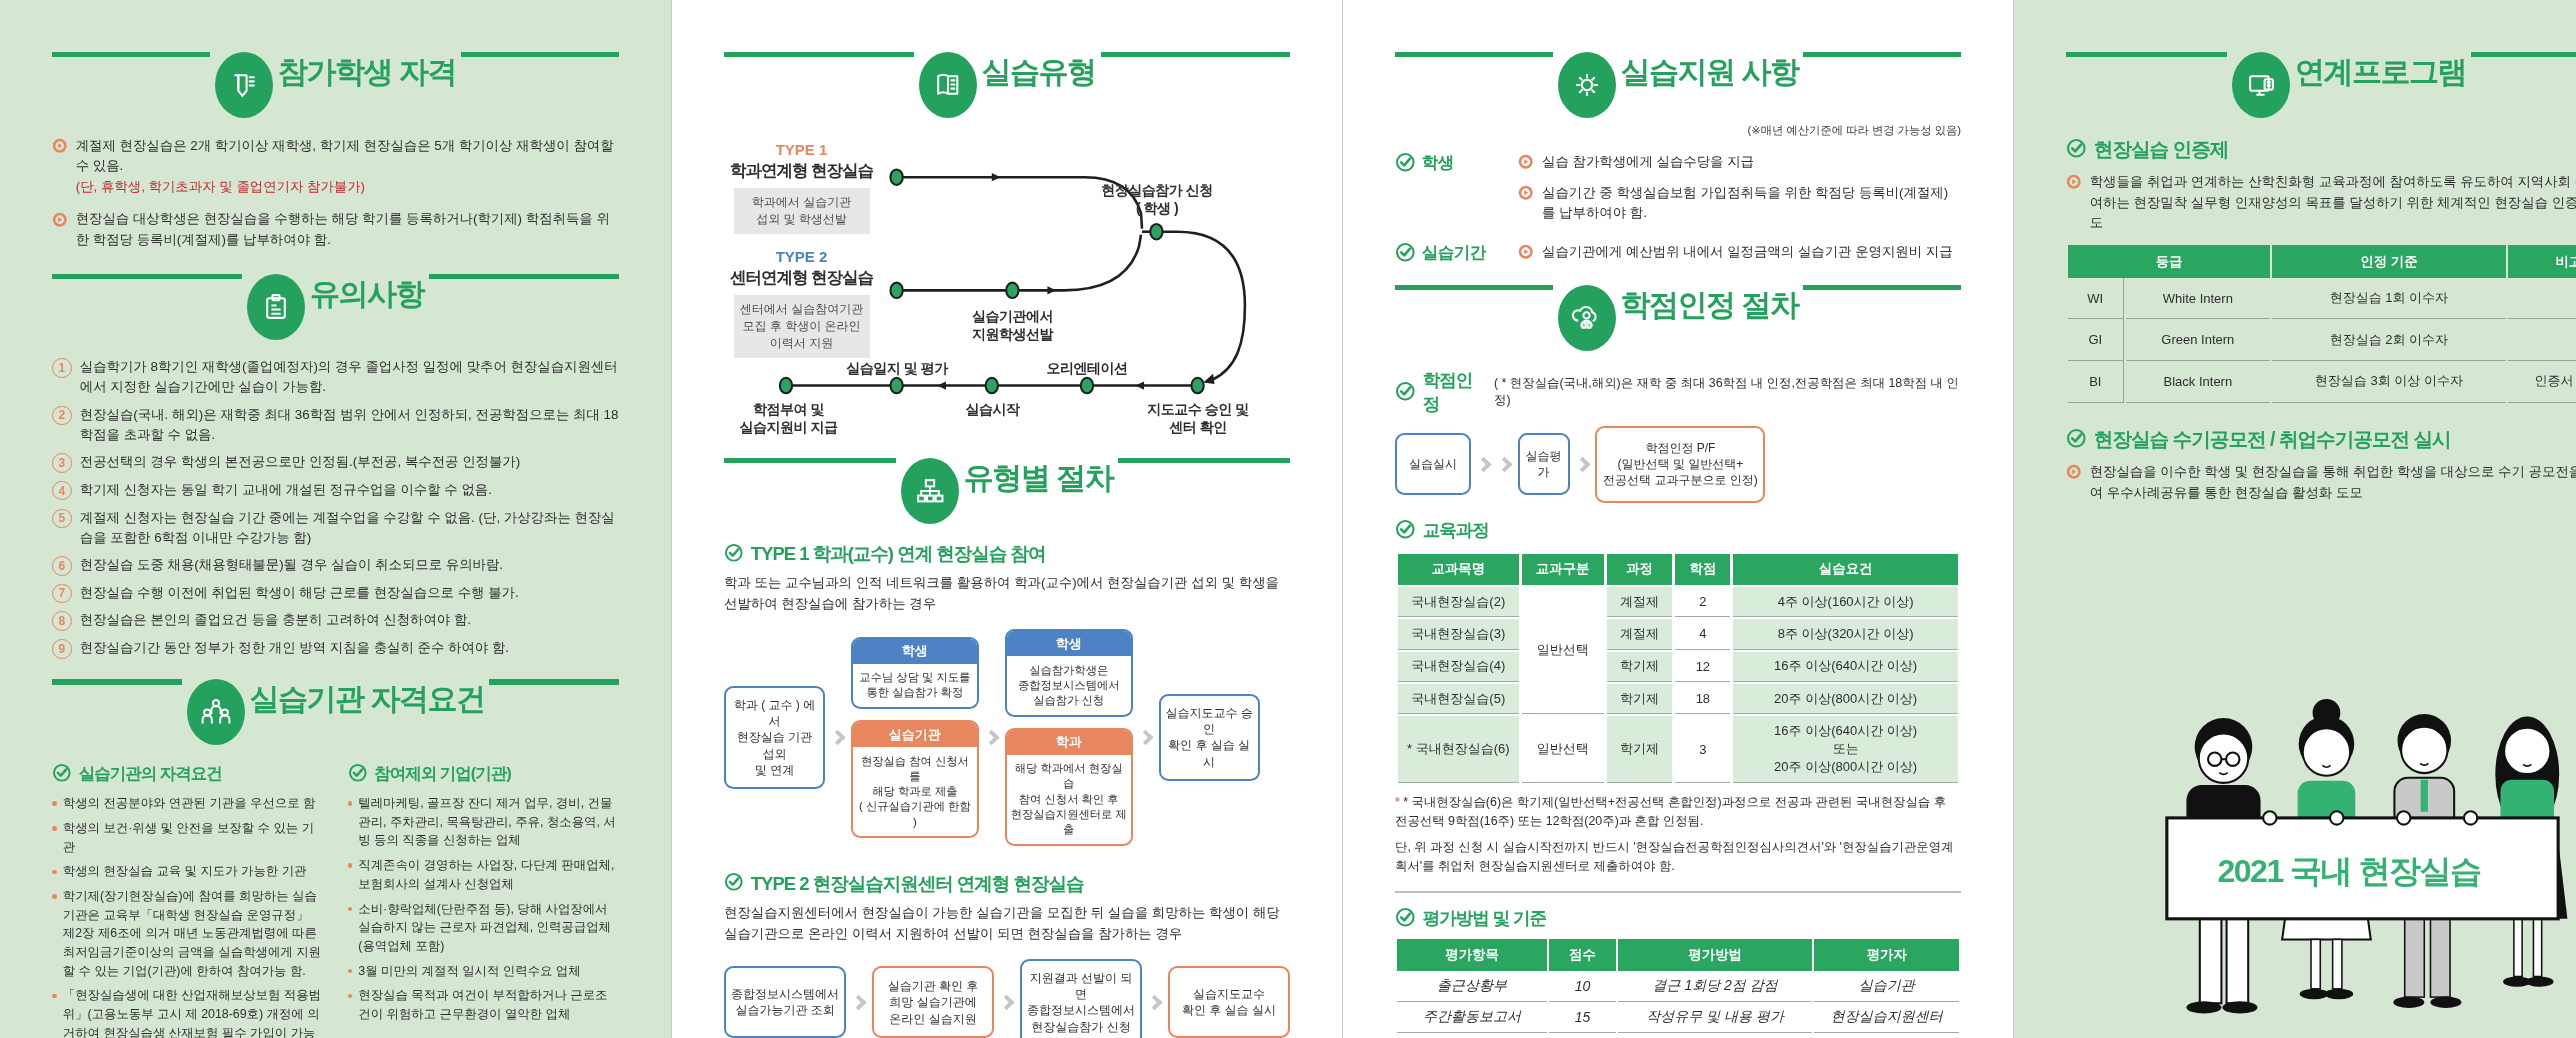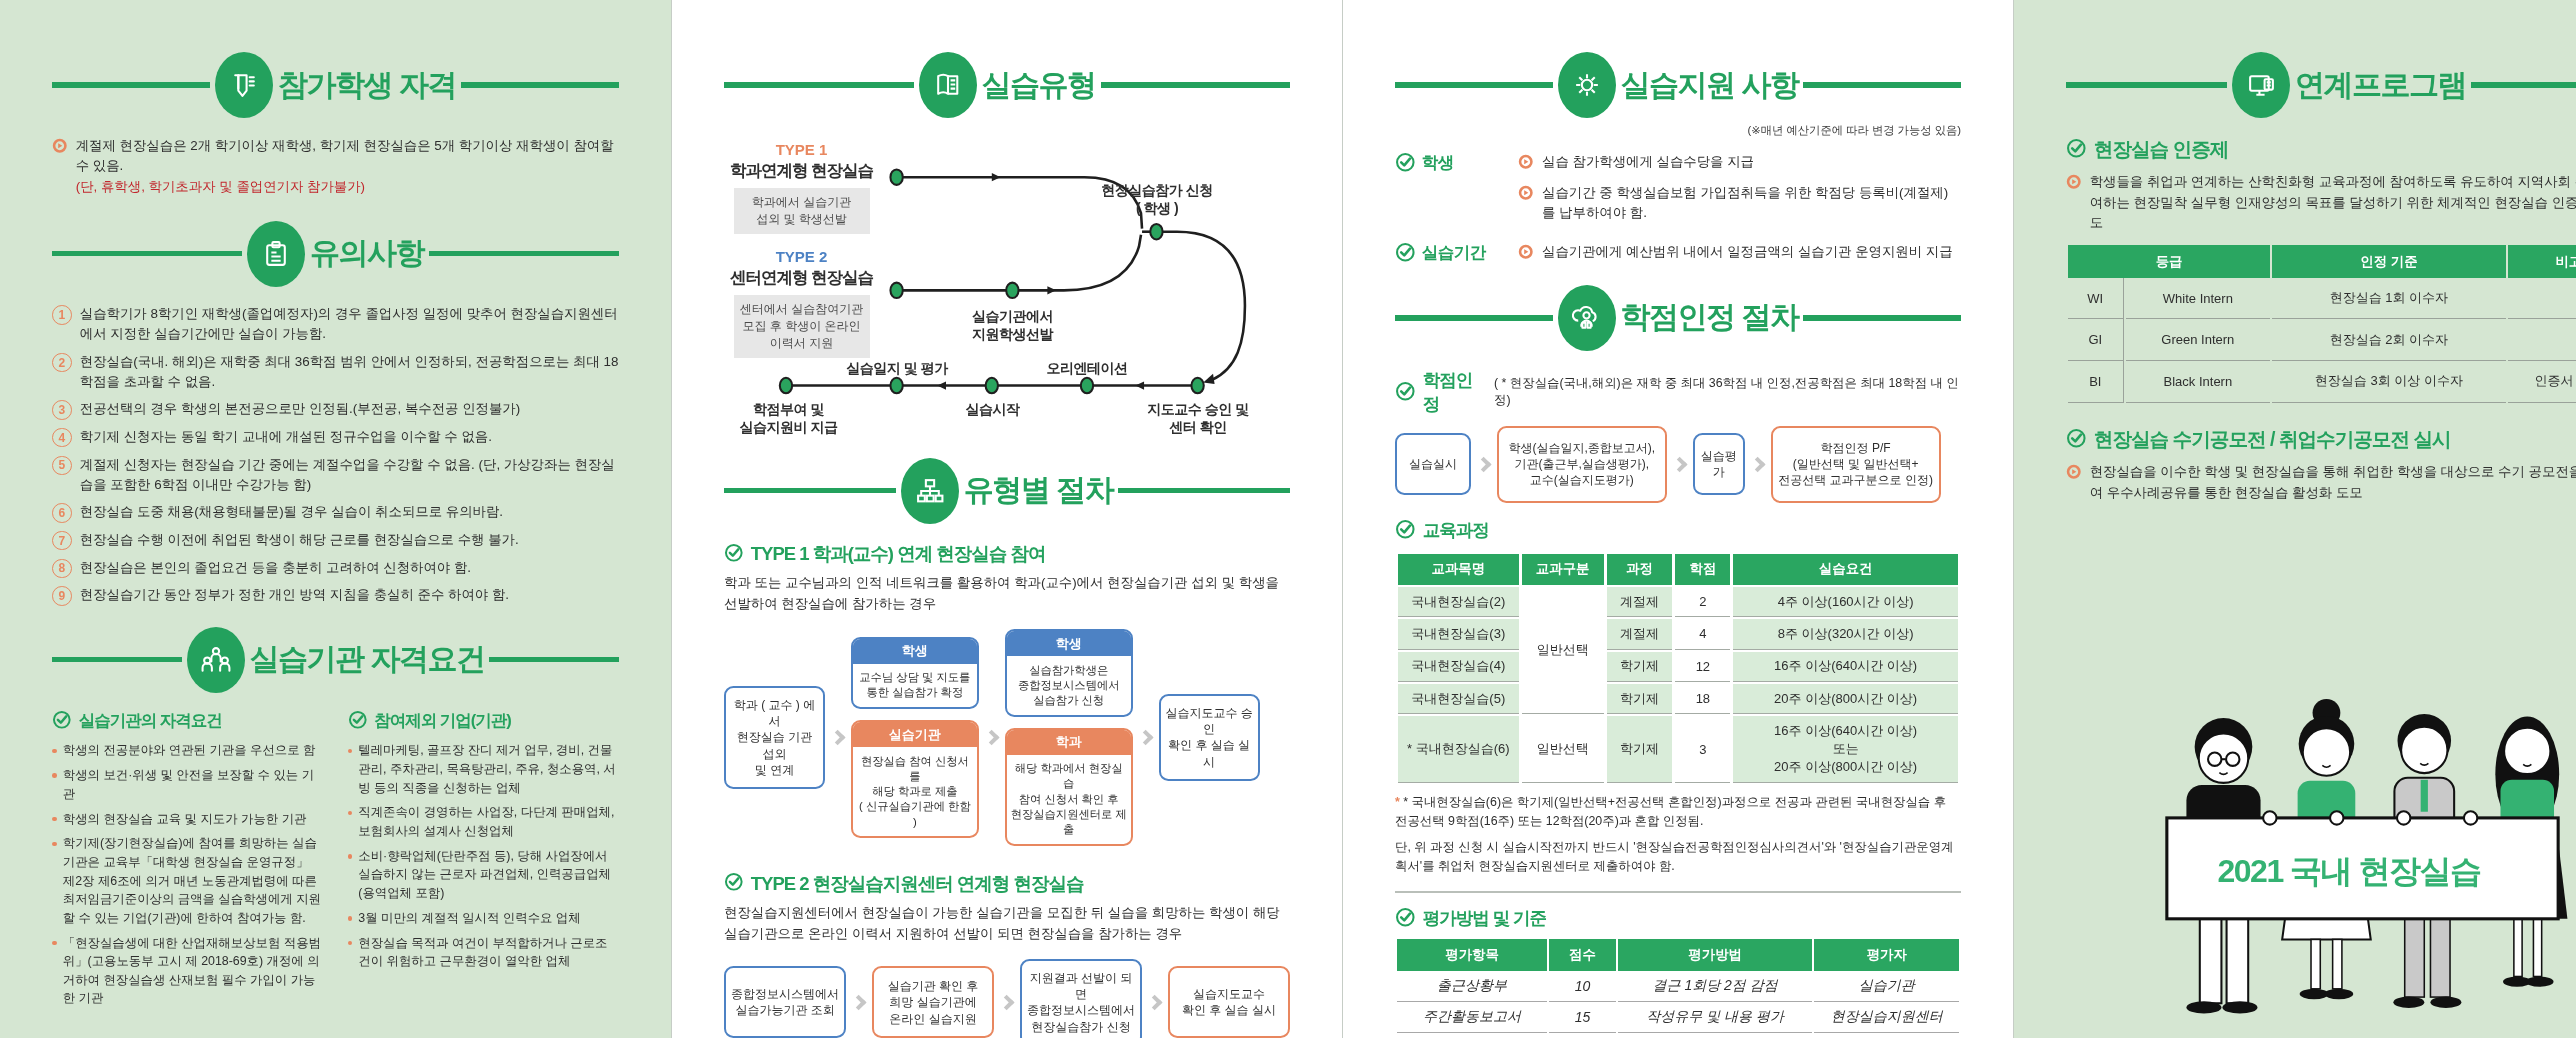--- a/index.html
+++ b/index.html
@@ -4,21 +4,21 @@
 <style>
   * { margin:0; padding:0; box-sizing:border-box; }
   body { font-family:"Liberation Sans","DejaVu Sans",sans-serif; color:#2e2e2e; background:#ffffff; }
   .page { width:2686px; height:1039px; display:flex; overflow:hidden; position:relative; background:#fff; }
   .panel { width:671px; height:1039px; padding:52px 52px 0 52px; position:relative; overflow:hidden; }
   .panel.green { background:#d5e6d2; }
   .panel.white { background:#ffffff; }
   .panel + .panel { border-left:1px solid #c6cdc6; }
 
   
-  .sec-title { display:flex; align-items:center; gap:5px; margin-bottom:17.5px; }
+  .sec-title { display:flex; gap:5px; margin-bottom:17.5px; }
   .sec-title .rule { flex:1; height:5.2px; background:#23a15d; }
   .badge { width:58px; height:66px; background:#23a15d; border-radius:50%; flex:0 0 auto;
            display:flex; align-items:center; justify-content:center; }
   .sec-title h1 { font-size:30px; font-weight:bold; color:#23a15d; letter-spacing:-1.5px; white-space:nowrap; }
   .title-note { text-align:right; font-size:11.3px; color:#3a3a3a; margin-top:-12.4px; margin-bottom:13.4px; }
 
   
   .check-head { display:flex; align-items:center; gap:7.2px; margin:13.4px 0 9.3px 0; }
   .check-head .txt { font-size:19.6px; font-weight:bold; color:#23a15d; letter-spacing:-1px; }
 
@@ -111,20 +111,27 @@
       <h1>참가학생 자격</h1>
       <div class="rule"></div>
     </div>
 
     <div class="bullet">
       <span class="ic"><svg width="15.5" height="15.5" viewBox="0 0 30 30">
             <circle cx="15" cy="15" r="11" fill="none" stroke="#e8875f" stroke-width="5"></circle>
             <path d="M12 10 l8 5 l-8 5 z" fill="#e8875f"></path>
           </svg></span>
       <span><span>계절제 현장실습은 2개 학기이상 재학생, 학기제 현장실습은 5개 학기이상 재학생이 참여할 수 있음.</span><span class="red">(단, 휴학생, 학기초과자 및 졸업연기자 참가불가)</span></span>
+    </div>
+    <div class="bullet">
+      <span class="ic"><svg width="15.5" height="15.5" viewBox="0 0 30 30">
+            <circle cx="15" cy="15" r="11" fill="none" stroke="#e8875f" stroke-width="5"></circle>
+            <path d="M12 10 l8 5 l-8 5 z" fill="#e8875f"></path>
+          </svg></span>
+      <span>현장실습 대상학생은 현장실습을 수행하는 해당 학기를 등록하거나(학기제) 학점취득을 위한 학점당 등록비(계절제)를 납부하여야 함.</span>
     </div>
 
     <div class="sec-title" style="margin-top:23px">
       <div class="rule"></div>
       <div class="badge">
         <svg width="30" height="30" viewBox="0 0 58 58">
             <g fill="none" stroke="#fff" stroke-width="4" stroke-linejoin="round">
               <rect x="12" y="12" width="34" height="38" rx="4"></rect>
               <rect x="22" y="6" width="14" height="10" rx="2"></rect>
               <path d="M20 26 h10 M20 34 h18 M20 42 h18"></path>
@@ -496,23 +503,20 @@
             <circle cx="20" cy="20" r="16" fill="none" stroke="#23a15d" stroke-width="4"></circle>
             <path d="M12 20 l6 6 l11 -13" fill="none" stroke="#23a15d" stroke-width="5" stroke-linecap="round" stroke-linejoin="round"></path>
           </svg></span>
       <span class="txt" style="font-size:17.5px">학점인정</span>
       <span style="font-size:12.4px;color:#2e2e2e">( * 현장실습(국내,해외)은 재학 중 최대 36학점 내 인정,전공학점은 최대 18학점 내 인정)</span>
     </div>
 
     <div class="flow" style="margin:7.2px 0 15.5px 0">
       <div class="sbox blue" style="width:76px;min-height:62px">실습실시</div>
       <div class="chev"></div>
-      <div class="sbox orange" style="width:170px;min-height:77px">학생(실습일지,종합보고서),
-기관(출근부,실습생평가),
-교수(실습지도평가)</div>
       <div class="chev"></div>
       <div class="sbox blue" style="width:52px;min-height:62px">실습평가</div>
       <div class="chev"></div>
       <div class="sbox orange" style="width:170px;min-height:77px">학점인정 P/F
 (일반선택 및 일반선택+
 전공선택 교과구분으로 인정)</div>
     </div>
 
     <div class="check-head">
       <span><svg width="20.6" height="20.6" viewBox="0 0 40 40">

